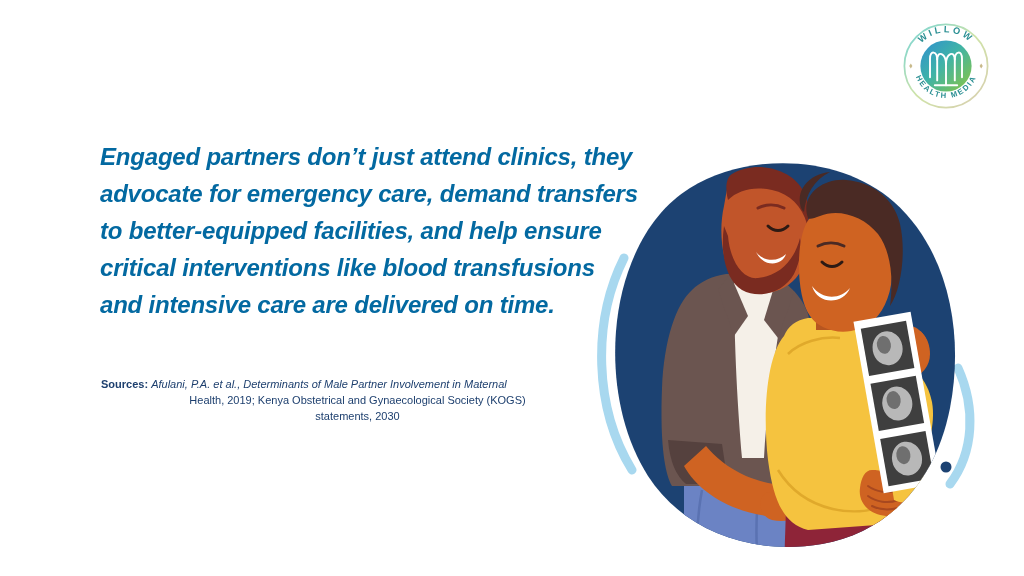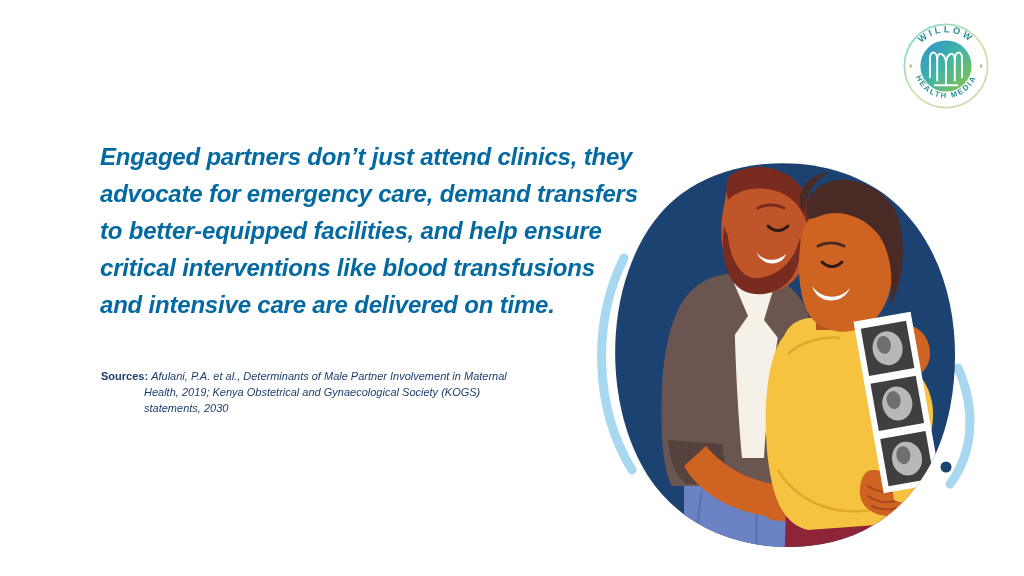--- a/index.html
+++ b/index.html
@@ -41,38 +41,38 @@
     line-height: 37px;
     letter-spacing: -0.2px;
     color: #0369a1;
     margin-top: 11px;
   }
 
   
   .sources {
     position: absolute;
     left: 101px;
-    top: 368px;
+    top: 376px;
     width: 470px;
     font-family: "Liberation Sans", sans-serif;
     font-size: 11px;
     line-height: 16px;
     color: #1d3f6e;
   }
   .sources .src-label {
     font-weight: bold;
     font-style: normal;
   }
   .sources .src-body {
     font-style: italic;
   }
   .sources .src-indent {
     display: block;
     padding-left: 43px;
-    font-style: italic;
+    text-align: center;
   }
 
   
   .illo {
     position: absolute;
     left: 572px;
     top: 140px;
     width: 440px;
     height: 430px;
   }

